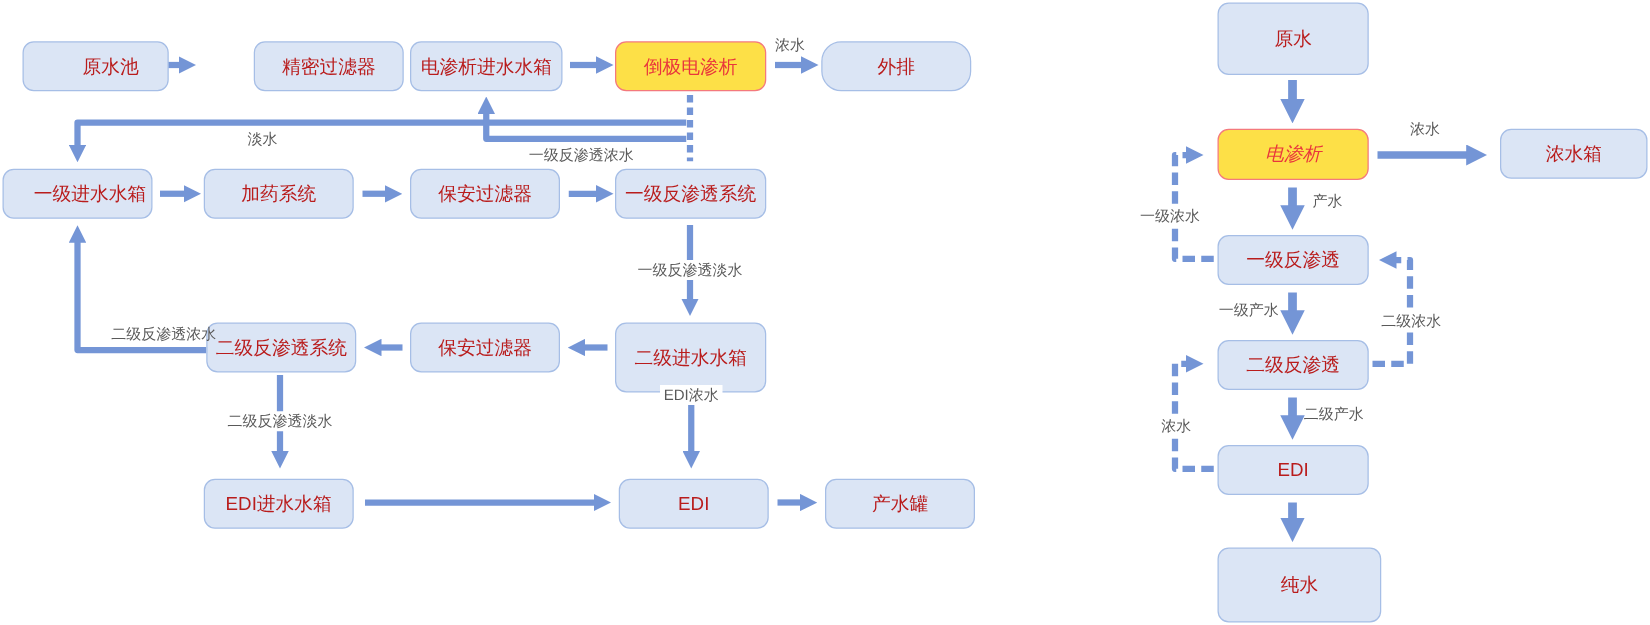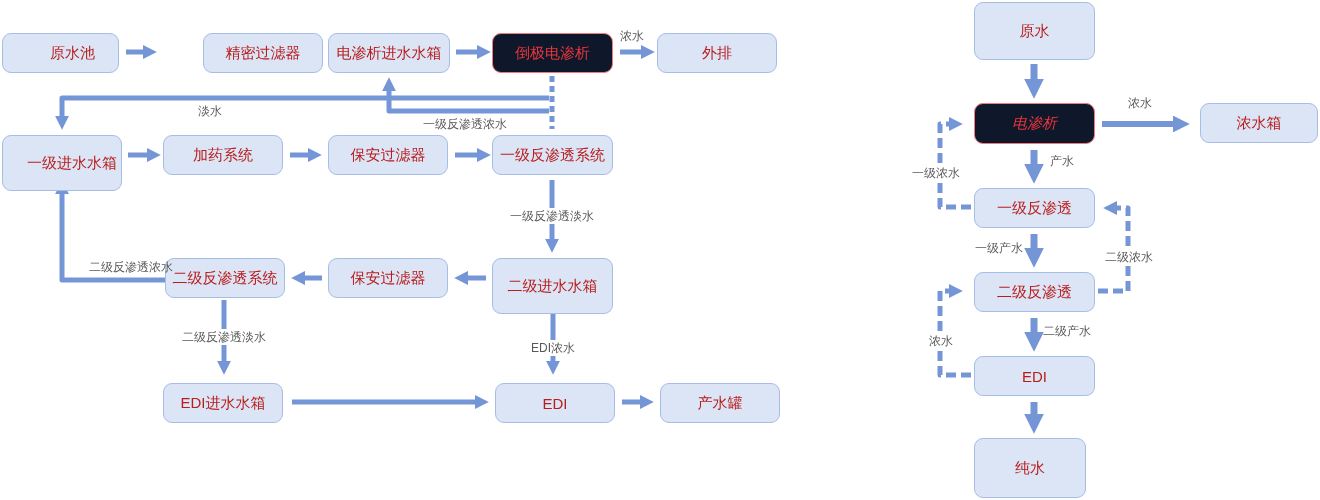--- a/index.html
+++ b/index.html
@@ -7,21 +7,21 @@
     position:relative; width:1320px; height:500px; background:#ffffff;
     font-family:"Liberation Sans","DejaVu Sans",sans-serif; overflow:hidden;
   }
   svg.wires { position:absolute; left:0; top:0; width:1320px; height:500px; }
   .node {
     position:absolute; box-sizing:border-box;
     display:flex; align-items:center; justify-content:center;
     background:#dbe5f5; border:1.5px solid #a6bee6; border-radius:9px;
     font-size:15px; color:#b91c1c; white-space:nowrap;
   }
-  .node.red { background:#0f172a; border-color:#f4797d; color:#e9363c; }
+  .node.red { background:#fde047; border-color:#f4797d; color:#e9363c; }
   .elabel {
     position:absolute; transform:translate(-50%,-50%);
     font-size:12px; color:#595959; white-space:nowrap; line-height:1;
   }
   .elabel.onln { background:#ffffff; padding:2px 3px; }
 </style>
 </head>
 <body>
 
 <div class="canvas">
@@ -62,54 +62,54 @@
 
       <path d="M1034,64 V85" marker-end="url(#ah)"></path>
       <path d="M1034,150 V170" marker-end="url(#ah)"></path>
       <path d="M1034,234 V254" marker-end="url(#ah)"></path>
       <path d="M1034,318 V338" marker-end="url(#ah)"></path>
       <path d="M1034,402 V420" marker-end="url(#ah)"></path>
       <path d="M1102,124 H1178" stroke-width="6" marker-end="url(#ah)"></path>
     </g>
   </svg>
 
-  <div class="node" style="left:2px;top:33px;width:117px;height:40px;padding-left:24px;">原水池</div>
+  <div class="node" style="left:18px;top:33px;width:117px;height:40px;padding-left:24px;">原水池</div>
   <div class="node" style="left:163px;top:33px;width:120px;height:40px;margin-left:40px;">精密过滤器</div>
   <div class="node" style="left:328px;top:33px;width:122px;height:40px;">电渗析进水水箱</div>
   <div class="node red" style="left:492px;top:33px;width:121px;height:40px;">倒极电渗析</div>
-  <div class="node" style="left:657px;top:33px;width:120px;height:40px;">外排</div>
+  <div class="node" style="left:657px;top:33px;width:120px;height:40px;border-radius:16px;">外排</div>
 
-  <div class="node" style="left:2px;top:135px;width:120px;height:56px;padding-left:20px;">一级进水水箱</div>
+  <div class="node" style="left:2px;top:135px;width:120px;height:40px;padding-left:20px;">一级进水水箱</div>
   <div class="node" style="left:163px;top:135px;width:120px;height:40px;">加药系统</div>
   <div class="node" style="left:328px;top:135px;width:120px;height:40px;">保安过滤器</div>
   <div class="node" style="left:492px;top:135px;width:121px;height:40px;">一级反渗透系统</div>
 
   <div class="node" style="left:165px;top:258px;width:120px;height:40px;">二级反渗透系统</div>
   <div class="node" style="left:328px;top:258px;width:120px;height:40px;">保安过滤器</div>
   <div class="node" style="left:492px;top:258px;width:121px;height:56px;">二级进水水箱</div>
 
   <div class="node" style="left:163px;top:383px;width:120px;height:40px;">EDI进水水箱</div>
   <div class="node" style="left:495px;top:383px;width:120px;height:40px;">EDI</div>
   <div class="node" style="left:660px;top:383px;width:120px;height:40px;">产水罐</div>
 
   <div class="elabel" style="left:632px;top:36px;">浓水</div>
   <div class="elabel" style="left:210px;top:111px;">淡水</div>
   <div class="elabel" style="left:465px;top:124px;">一级反渗透浓水</div>
   <div class="elabel onln" style="left:552px;top:216px;">一级反渗透淡水</div>
   <div class="elabel" style="left:104px;top:267px;margin-left:27px;">二级反渗透浓水</div>
   <div class="elabel onln" style="left:224px;top:337px;">二级反渗透淡水</div>
-  <div class="elabel onln" style="left:553px;top:348px;">EDI浓水</div>
+  <div class="elabel onln" style="left:553px;top:316px;">EDI浓水</div>
 
   <div class="node" style="left:974px;top:2px;width:121px;height:58px;">原水</div>
   <div class="node red" style="left:974px;top:103px;width:121px;height:41px;font-style:italic;">电渗析</div>
   <div class="node" style="left:1200px;top:103px;width:118px;height:40px;">浓水箱</div>
   <div class="node" style="left:974px;top:188px;width:121px;height:40px;">一级反渗透</div>
   <div class="node" style="left:974px;top:272px;width:121px;height:40px;">二级反渗透</div>
   <div class="node" style="left:974px;top:356px;width:121px;height:40px;">EDI</div>
-  <div class="node" style="left:974px;top:438px;width:112px;height:60px;">纯水</div>
+  <div class="node" style="left:974px;top:438px;width:131px;height:60px;">纯水</div>
 
   <div class="elabel" style="left:1140px;top:103px;">浓水</div>
   <div class="elabel" style="left:1062px;top:161px;">产水</div>
   <div class="elabel onln" style="left:936px;top:173px;">一级浓水</div>
   <div class="elabel" style="left:999px;top:248px;">一级产水</div>
   <div class="elabel onln" style="left:1129px;top:257px;">二级浓水</div>
   <div class="elabel" style="left:1067px;top:331px;">二级产水</div>
   <div class="elabel onln" style="left:941px;top:341px;">浓水</div>
 
 </div>

